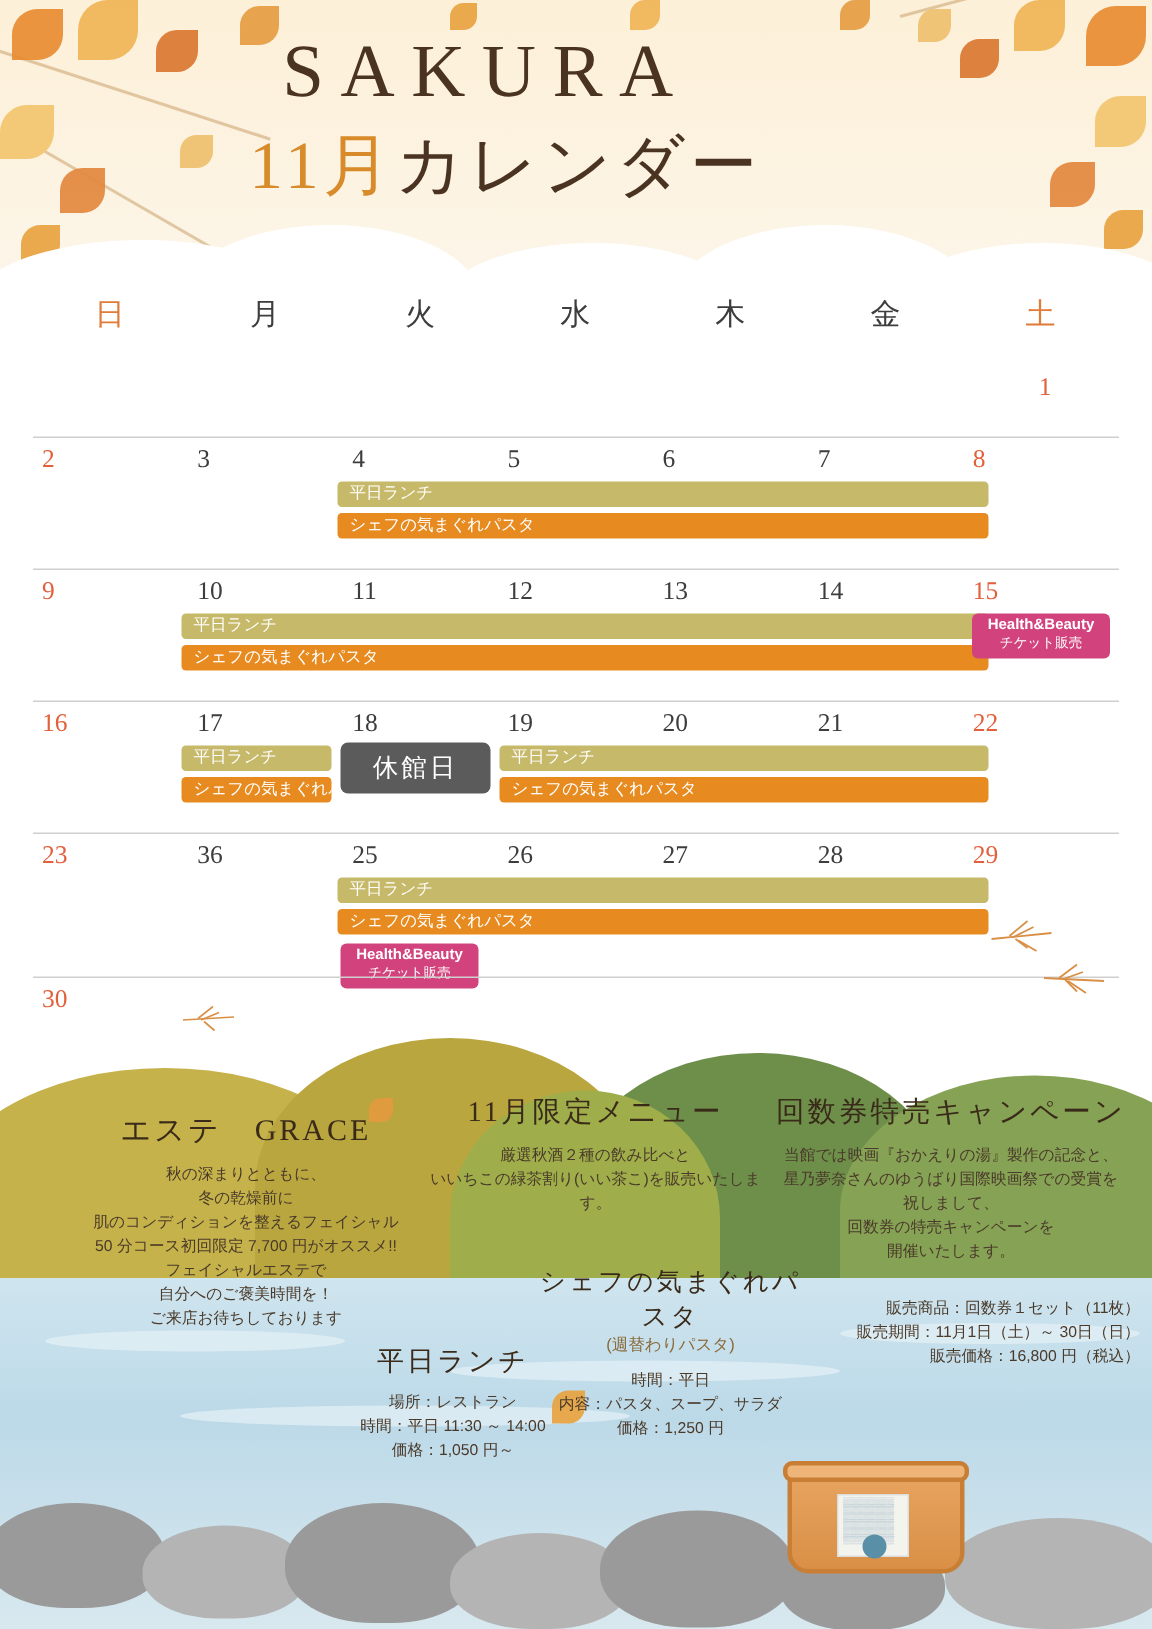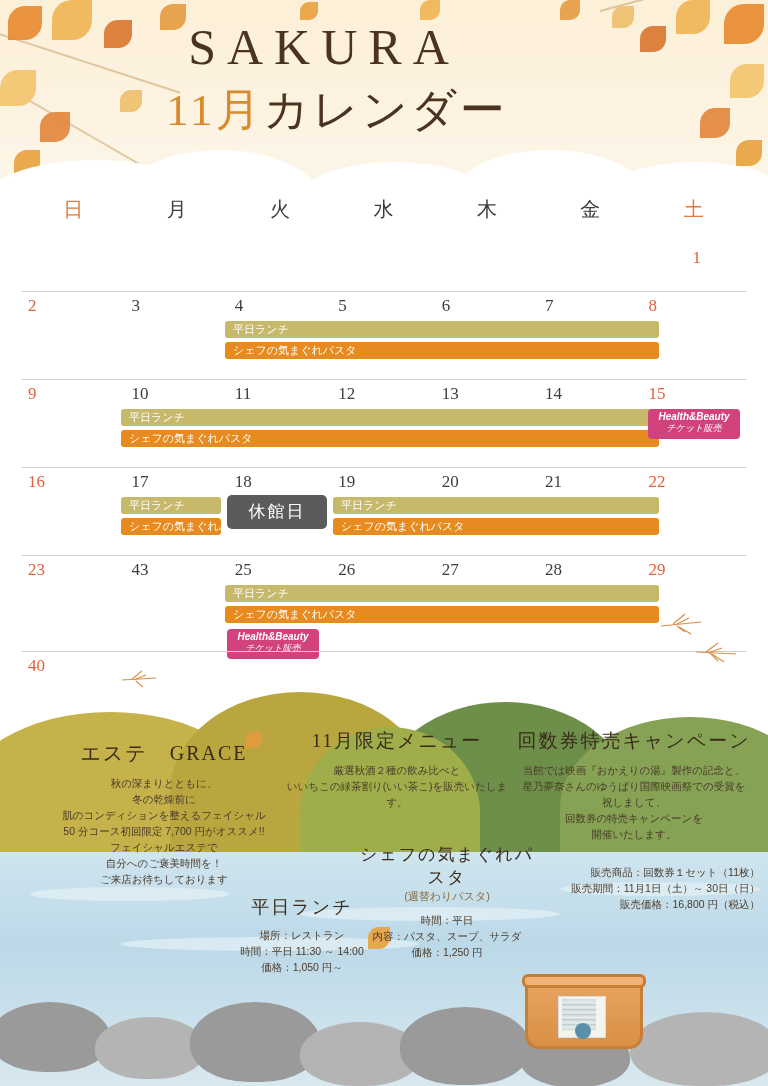--- a/index.html
+++ b/index.html
@@ -62,21 +62,21 @@
     white-space:nowrap; overflow:hidden;
   }
   .bar.lunch { background:#c6b96a; }
   .bar.pasta { background:#e78b20; }
   .bar.closed {
     background:#5b5b5b; border-radius:5px; height:34px; line-height:34px;
     font-size:17px; text-align:center; padding-left:0; letter-spacing:2px;
   }
   .bar.ticket {
     background:#d2437d; border-radius:4px; height:30px; padding:2px 0 0 0;
-    text-align:center; line-height:1.15; font-size:9px;font-style:italic;
+    text-align:center; line-height:1.15; font-size:9px;
   }
   .bar.ticket b { display:block; font-size:10px; font-weight:bold; }
 
   
   .bottom {
     position:absolute; left:0; top:672px; width:768px; height:414px; overflow:hidden;
   }
   .hill { position:absolute; border-radius:50% 50% 0 0; }
   .water {
     position:absolute; left:0; top:180px; width:768px; height:234px;
@@ -246,41 +246,41 @@
         <div class="bar closed" style="left:205px;width:100px;top:-2px;">休館日</div>
         <div class="bar lunch" style="left:311px;width:326px;top:0;">平日ランチ</div>
         <div class="bar pasta" style="left:311px;width:326px;top:21px;">シェフの気まぐれパスタ</div>
       </div>
     </div>
 
     <div class="week" style="height:96px;">
       <div class="week-line"></div>
       <div class="daynums">
         <div class="daynum red">23</div>
-        <div class="daynum">43</div>
+        <div class="daynum">36</div>
         <div class="daynum">25</div>
         <div class="daynum">26</div>
         <div class="daynum">27</div>
         <div class="daynum">28</div>
         <div class="daynum red">29</div>
       </div>
       <div class="bars">
         <div class="bar lunch" style="left:203px;width:434px;top:0;">平日ランチ</div>
         <div class="bar pasta" style="left:203px;width:434px;top:21px;">シェフの気まぐれパスタ</div>
         <div class="bar ticket" style="left:205px;width:92px;top:44px;">
           <b>Health&amp;Beauty</b>
           <span>チケット販売</span>
         </div>
       </div>
     </div>
 
     <div class="week w0">
       <div class="week-line"></div>
       <div class="daynums">
-        <div class="daynum red">40</div>
+        <div class="daynum red">30</div>
         <div class="daynum"></div>
         <div class="daynum"></div>
         <div class="daynum"></div>
         <div class="daynum"></div>
         <div class="daynum"></div>
         <div class="daynum red"></div>
       </div>
     </div>
   </div>
 

